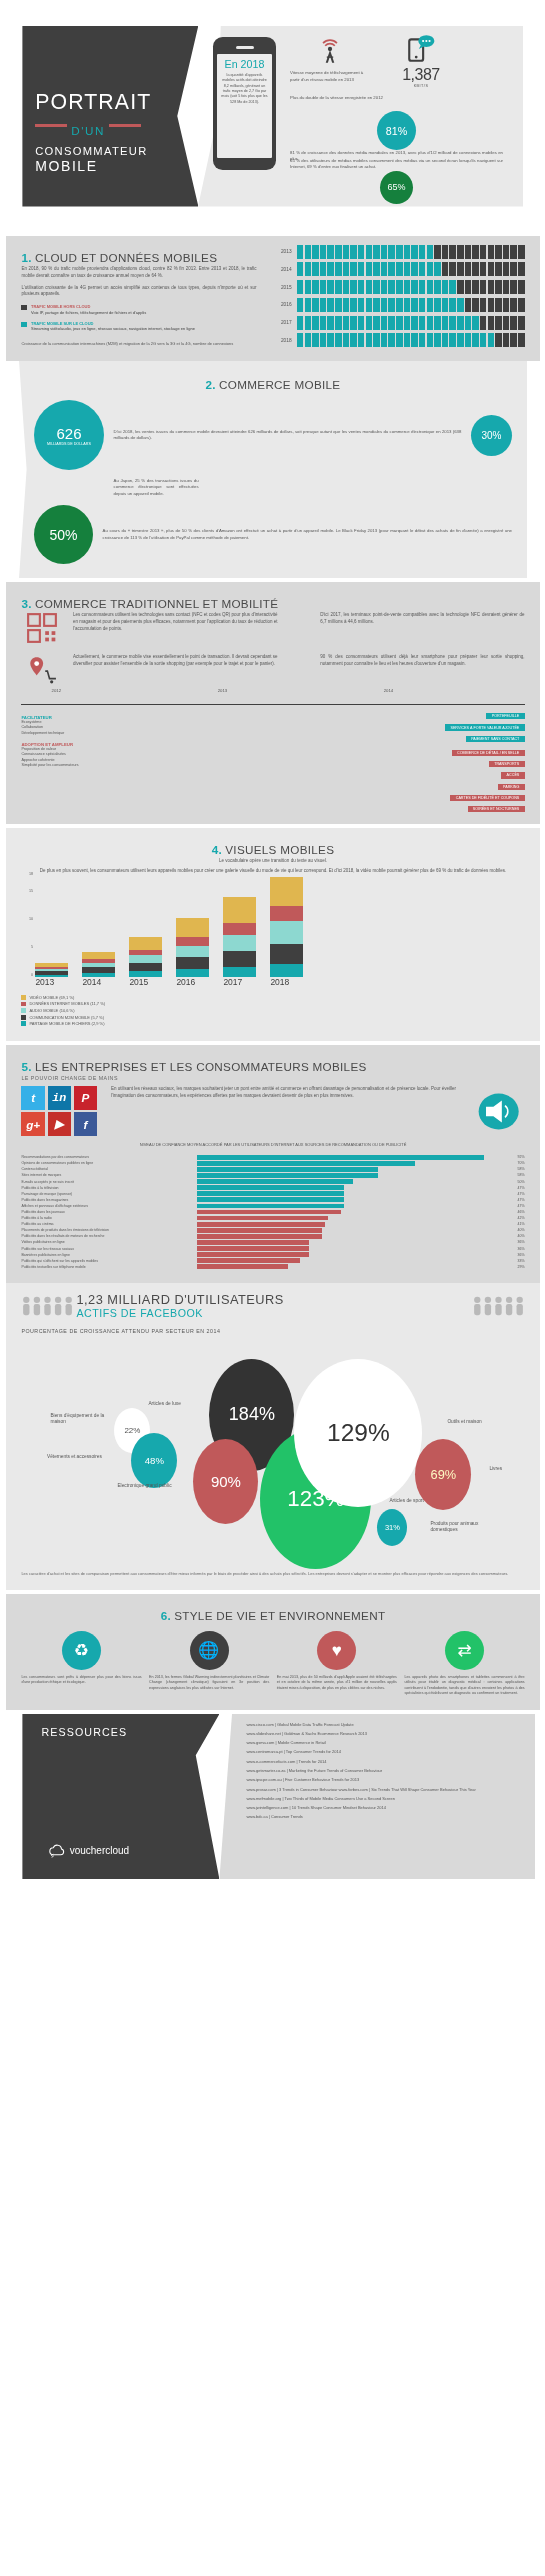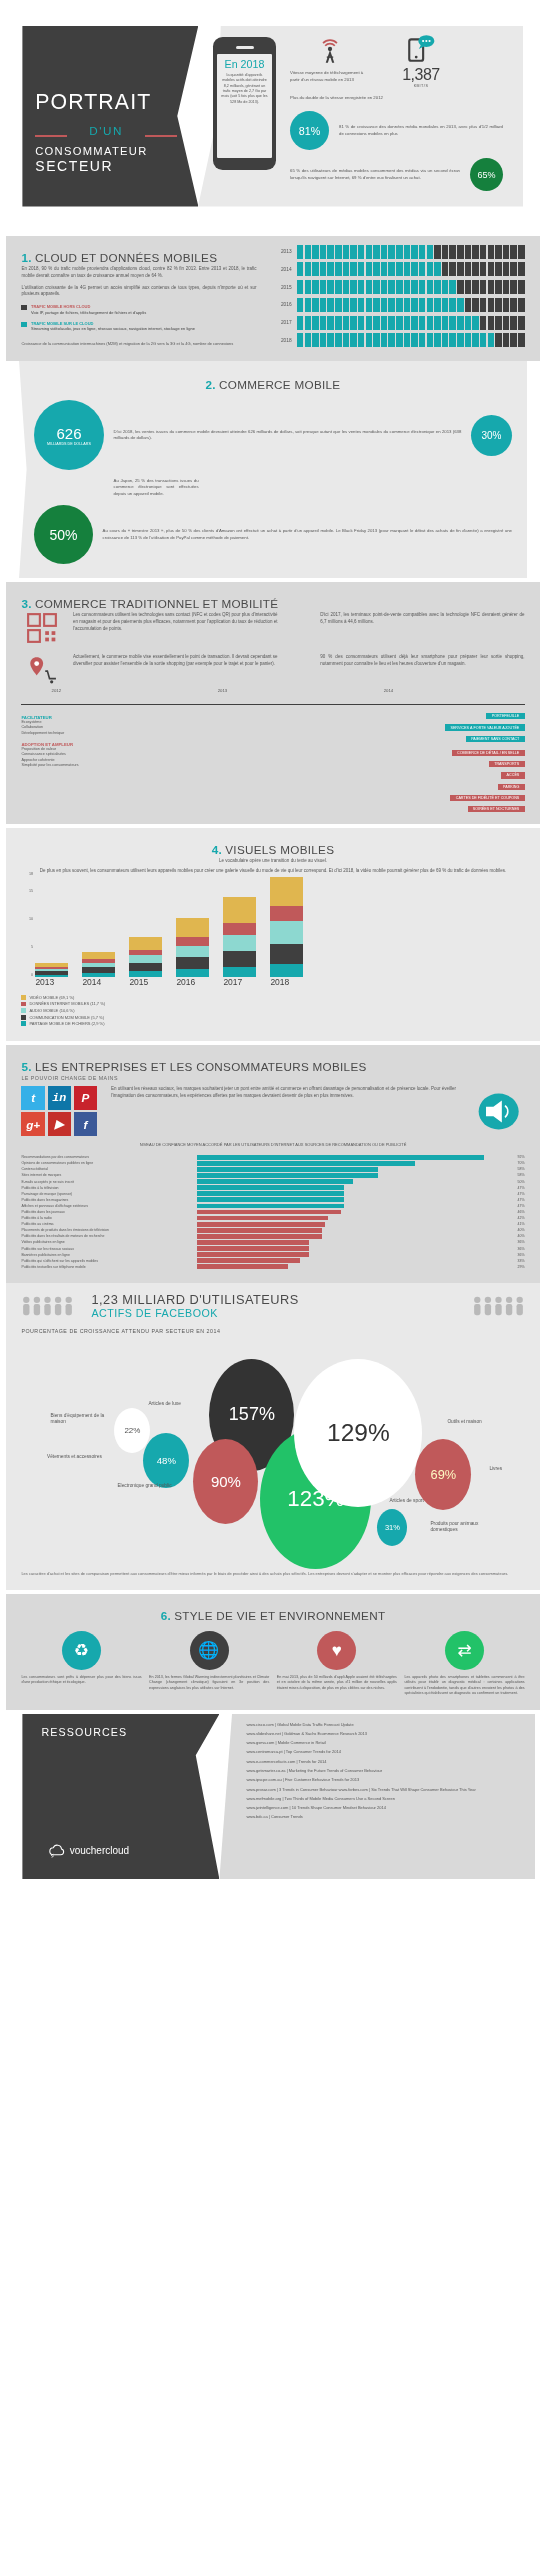--- a/index.html
+++ b/index.html
@@ -18,21 +18,21 @@
 
   
   .header { position:relative; height:232px; background:#ffffff; padding:16px 0 0 0; }
   .hdr-left {
     position:absolute; left:22.4px; top:25.6px; width:176px; height:181px;
     background:#3f3f3f;
     clip-path:polygon(0 0, 100% 0, 88% 50%, 100% 100%, 0 100%);
     color:#fff; padding:64px 9.6px 0 12.8px;
   }
   .hdr-left h1 { font-size:21.3px; font-weight:400; letter-spacing:1.1px; color:#fff; }
-  .hdr-dun { display:flex; align-items:flex-end; gap:22px; margin:9.6px 0 7.5px 0; }
+  .hdr-dun { display:flex; align-items:flex-start; gap:4px; margin:9.6px 0 7.5px 0; }
   .hdr-dun .bar { height:2.7px; width:32px; background:#c0595a; }
   .hdr-dun .t { color:#16a8ad; font-size:11.7px; letter-spacing:1.6px; }
   .hdr-left h2 { font-size:11.2px; letter-spacing:1.3px; font-weight:400; }
   .hdr-left h3 { font-size:14px; letter-spacing:1.6px; font-weight:400; margin-top:1.1px; }
 
   .hdr-right {
     position:absolute; left:198px; top:25.6px; width:325px; height:181px;
     background:#e9e9e9;
     clip-path:polygon(7% 0, 100% 0, 100% 100%, 0 100%, 6% 50%);
     padding:9.6px 12.8px 5.3px 32px;
@@ -58,21 +58,21 @@
 
   .hdr-note { position:absolute; left:290px; top:95px; width:213px; font-size:4.3px; color:#555; }
 
   .bubble {
     border-radius:50%; display:flex; align-items:center; justify-content:center;
     color:#fff; font-weight:400;
   }
   .b-teal { background:#16a8ad; }
   .b-red  { background:#15803d; }
 
-  .hdr-row { position:absolute; display:flex; align-items:center; gap:10px; }
+  .hdr-row { position:absolute; display:flex; align-items:center; gap:0;flex-direction:column; }
   .hdr-row p { font-size:4.3px; line-height:1.5; color:#555; text-align:justify; }
 
   
   .s1 { position:relative; background:#d9d9d9; margin:4.3px 6.4px 0 6.4px; padding:5.3px 15px 14px 15px; }
   .s1-left { width:235px; }
   .s1 .kv { display:flex; gap:4.3px; margin-top:5.3px; align-items:flex-start; }
   .s1 .kv .sq { width:5.3px; height:5.3px; background:#c0595a; margin-top:1.1px; flex:none; }
   .s1 .kv .sq.t { background:#16a8ad; }
   .s1 .kv .tx { font-size:4px; line-height:1.45; }
   .s1 .kv .tx b { font-weight:700; color:#c0595a; font-size:4px; }
@@ -173,21 +173,21 @@
 
   <div class="header">
     <div class="hdr-left">
       <h1>PORTRAIT</h1>
       <div class="hdr-dun">
         <span class="bar"></span>
         <span class="t">D'UN</span>
         <span class="bar"></span>
       </div>
       <h2>CONSOMMATEUR</h2>
-      <h3>SECTEUR</h3>
+      <h3>MOBILE</h3>
     </div>
 
     <div class="hdr-right"></div>
 
     <div class="phone">
       <div class="speaker"></div>
       <div class="screen">
         <div class="big">En 2018</div>
         <p>la quantité d'appareils mobiles actifs doit atteindre 8,2 milliards, générant un trafic moyen de 2,7 Go par mois (soit 5 fois plus que les 528 Mo de 2013).</p>
       </div>
@@ -845,21 +845,21 @@
           <div class="l">Publicités textuelles sur téléphone mobile</div>
           <div class="t">
             <i style="width:29%;background:#c0595a"></i>
           </div>
           <div class="v">29%</div>
         </div>
       </div>
   </div>
 
   <div class="fb">
-    <div style="display:flex;align-items:center;gap:17px;">
+    <div style="display:flex;align-items:center;gap:2px;">
       <svg width="53" height="21.3" viewBox="0 0 100 40">
         <g fill="#b9b9b9">
           <circle cx="10" cy="9" r="6"></circle>
             <rect x="4" y="17" width="12" height="21" rx="4"></rect>
           <circle cx="30" cy="9" r="6"></circle>
             <rect x="24" y="17" width="12" height="21" rx="4"></rect>
           <circle cx="50" cy="9" r="6"></circle>
             <rect x="44" y="17" width="12" height="21" rx="4"></rect>
           <circle cx="70" cy="9" r="6"></circle>
             <rect x="64" y="17" width="12" height="21" rx="4"></rect>
@@ -884,23 +884,23 @@
           <circle cx="90" cy="9" r="6"></circle>
             <rect x="84" y="17" width="12" height="21" rx="4"></rect>
         </g>
       </svg>
     </div>
 
     <div class="pct-title">POURCENTAGE DE CROISSANCE ATTENDU PAR SECTEUR EN 2014</div>
     <div class="bubbles" id="sectorbubbles">
         <div class="e" style="left: 93px; top: 70px; width: 36px; height: 45px; background: rgb(255, 255, 255); color: rgb(85, 85, 85); font-size: 8px;">22%</div>
         <div class="lab" style="left: 29px; top: 75px; max-width: 59px;">Biens d'équipement de la maison</div>
-        <div class="e" style="left: 122px; top: 95px; width: 46px; height: 55px; background: rgb(22, 168, 173); color: rgb(255, 255, 255); font-size: 9.6px;">48%</div>
+        <div class="e" style="left: 110px; top: 95px; width: 46px; height: 55px; background: rgb(22, 168, 173); color: rgb(255, 255, 255); font-size: 9.6px;">48%</div>
         <div class="lab" style="left: 25.6px; top: 116px; max-width: 59px;">Vêtements et accessoires</div>
-        <div class="e" style="left: 188px; top: 21.3px; width: 85px; height: 112px; background: rgb(51, 51, 51); color: rgb(255, 255, 255); font-size: 18px;">157%</div>
+        <div class="e" style="left: 188px; top: 21.3px; width: 85px; height: 112px; background: rgb(51, 51, 51); color: rgb(255, 255, 255); font-size: 18px;">184%</div>
         <div class="lab" style="left: 127px; top: 63px; max-width: 59px;">Articles de luxe</div>
         <div class="e" style="left: 172px; top: 101px; width: 65px; height: 85px; background: rgb(192, 89, 90); color: rgb(255, 255, 255); font-size: 15px;">90%</div>
         <div class="lab" style="left: 96px; top: 145px; max-width: 59px;">Electronique grand public</div>
         <div class="e" style="left: 239px; top: 91px; width: 111px; height: 140px; background: rgb(34, 194, 104); color: rgb(255, 255, 255); font-size: 22.4px;">123%</div>
         <div class="lab" style="left: 368px; top: 160px; max-width: 59px;">Articles de sport</div>
         <div class="e" style="left: 273px; top: 21.3px; width: 128px; height: 148px; background: rgb(255, 255, 255); color: rgb(51, 51, 51); font-size: 24.5px;">129%</div>
         <div class="lab" style="left: 426px; top: 81px; max-width: 59px;">Outils et maison</div>
         <div class="e" style="left: 394px; top: 101px; width: 56px; height: 71px; background: rgb(192, 89, 90); color: #fef9c3; font-size: 12.8px;">69%</div>
         <div class="lab" style="left: 468px; top: 128px; max-width: 59px;">Livres</div>
         <div class="e" style="left: 356px; top: 171px; width: 30px; height: 37px; background: rgb(22, 168, 173); color: rgb(255, 255, 255); font-size: 7.5px;">31%</div>

